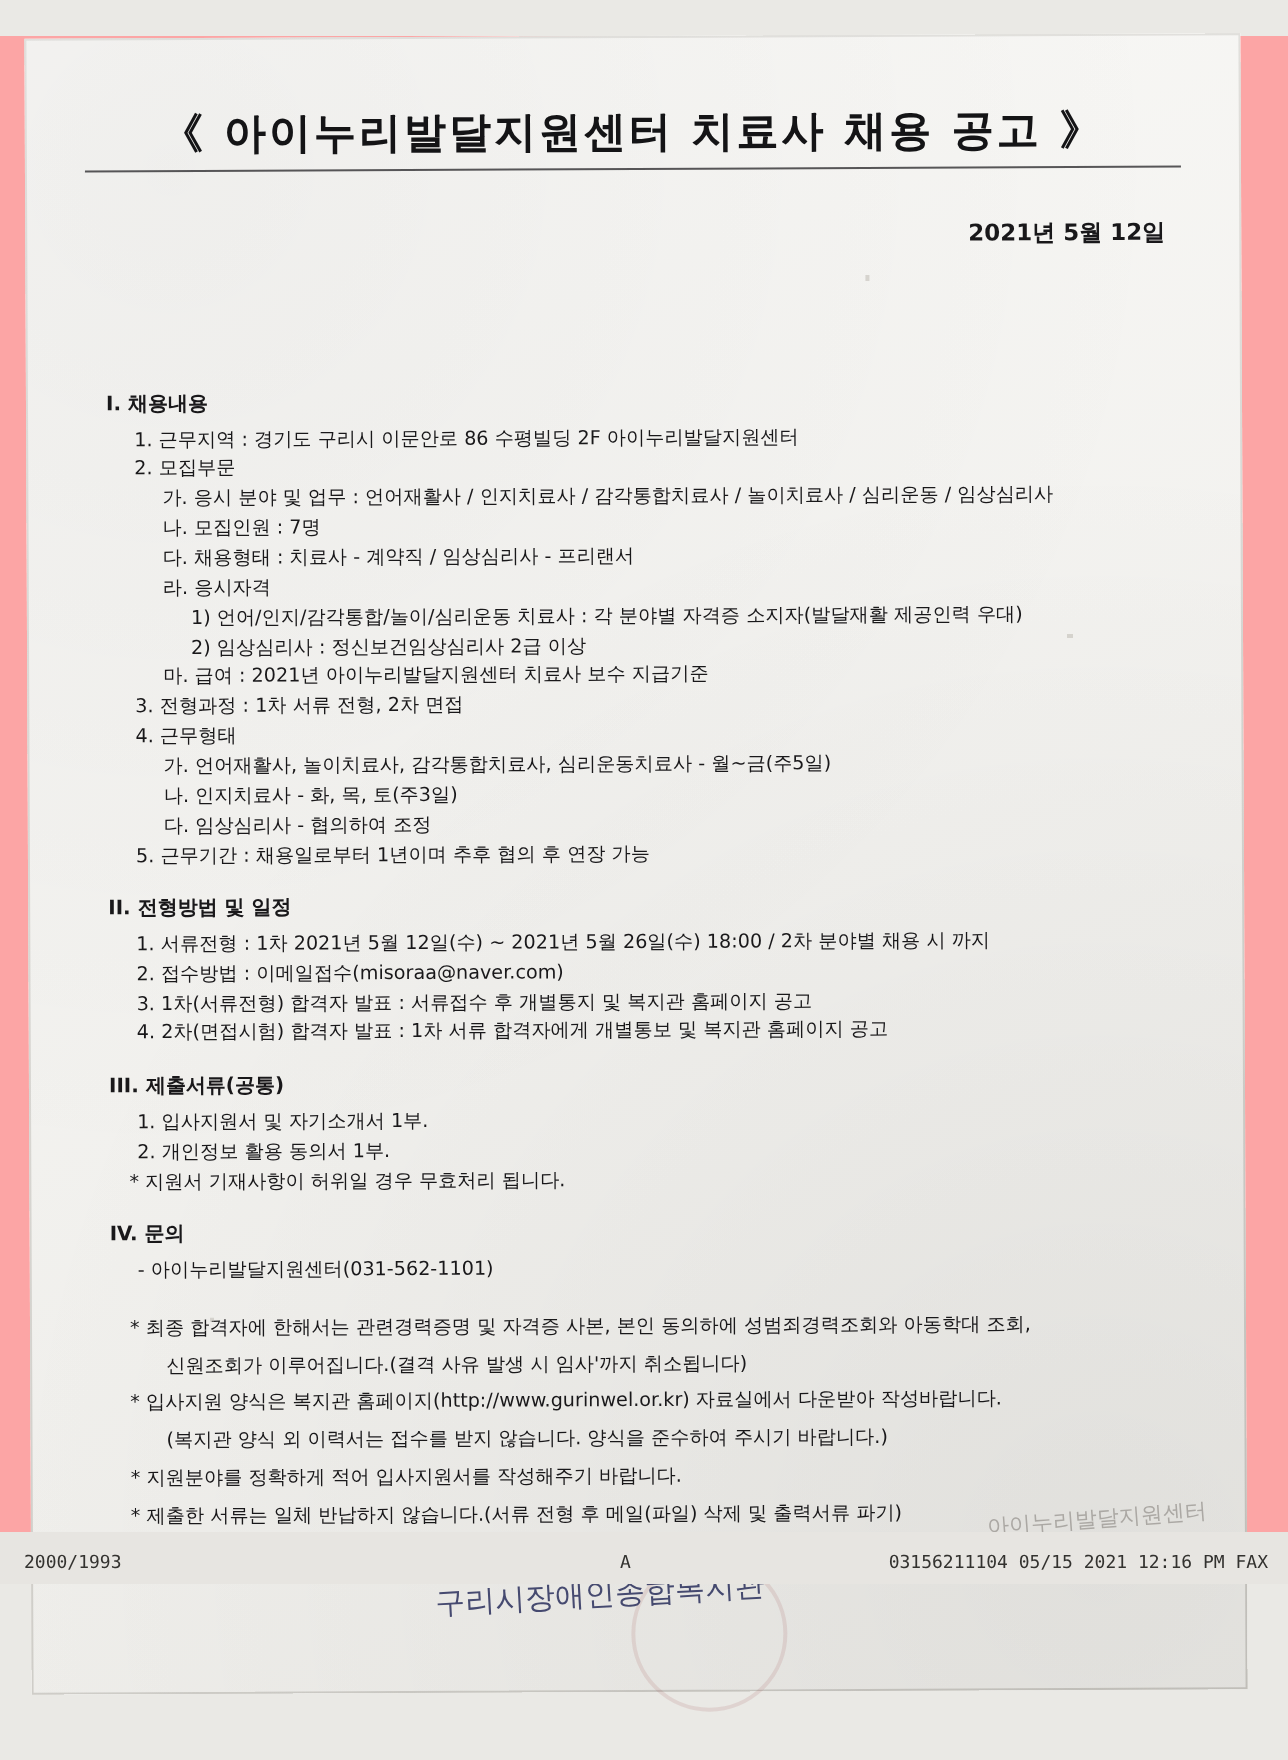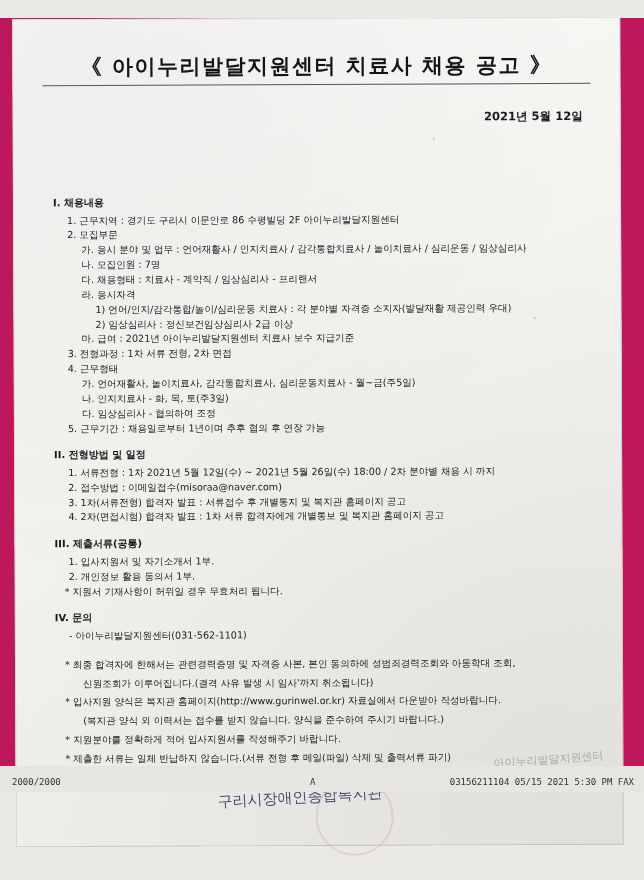--- a/index.html
+++ b/index.html
@@ -5,21 +5,21 @@
   html,body{margin:0;padding:0;}
   body{
     width:644px;height:880px;
     background:#eae9e5;
     font-family:"DejaVu Sans", sans-serif;
     overflow:hidden;
   }
   .page{
     position:relative;
     width:644px;height:792px;
-    background:#be185d;
+    background:#fca5a5;
   }
   
   .paper{
     position:absolute;
     left:14px;top:18px;width:608px;height:828px;
     background:#f3f2ee;
     box-shadow:0 0 0 1px #cfcdc7 inset;
     transform:rotate(-0.25deg);
   }
   .paper:before{
@@ -195,17 +195,17 @@
       <div class="seal"></div>
       <div class="stamp">구리시장애인종합복지관</div>
 
       <span class="speck" style="left:520px;top:300px;width:3px;height:2px;"></span>
       <span class="speck" style="left:90px;top:640px;width:2px;height:2px;"></span>
       <span class="speck" style="left:420px;top:120px;width:2px;height:3px;"></span>
     </div>
   </div>
 
   <div class="footer">
-    <div class="footer-left">2000/2000</div>
+    <div class="footer-left">2000/1993</div>
     <div class="footer-center">A</div>
-    <div class="footer-right">03156211104  05/15 2021 5:30 PM FAX</div>
+    <div class="footer-right">03156211104  05/15 2021 12:16 PM FAX</div>
   </div>
 </div>
 
 </body></html>

